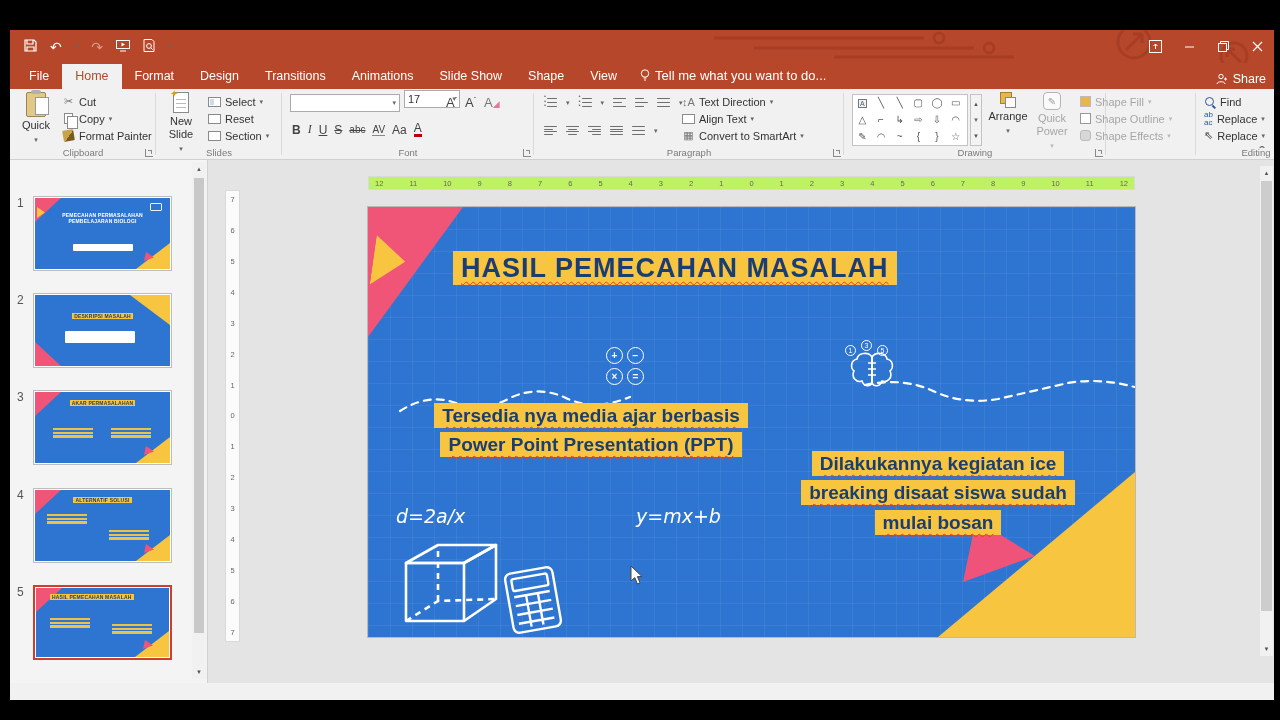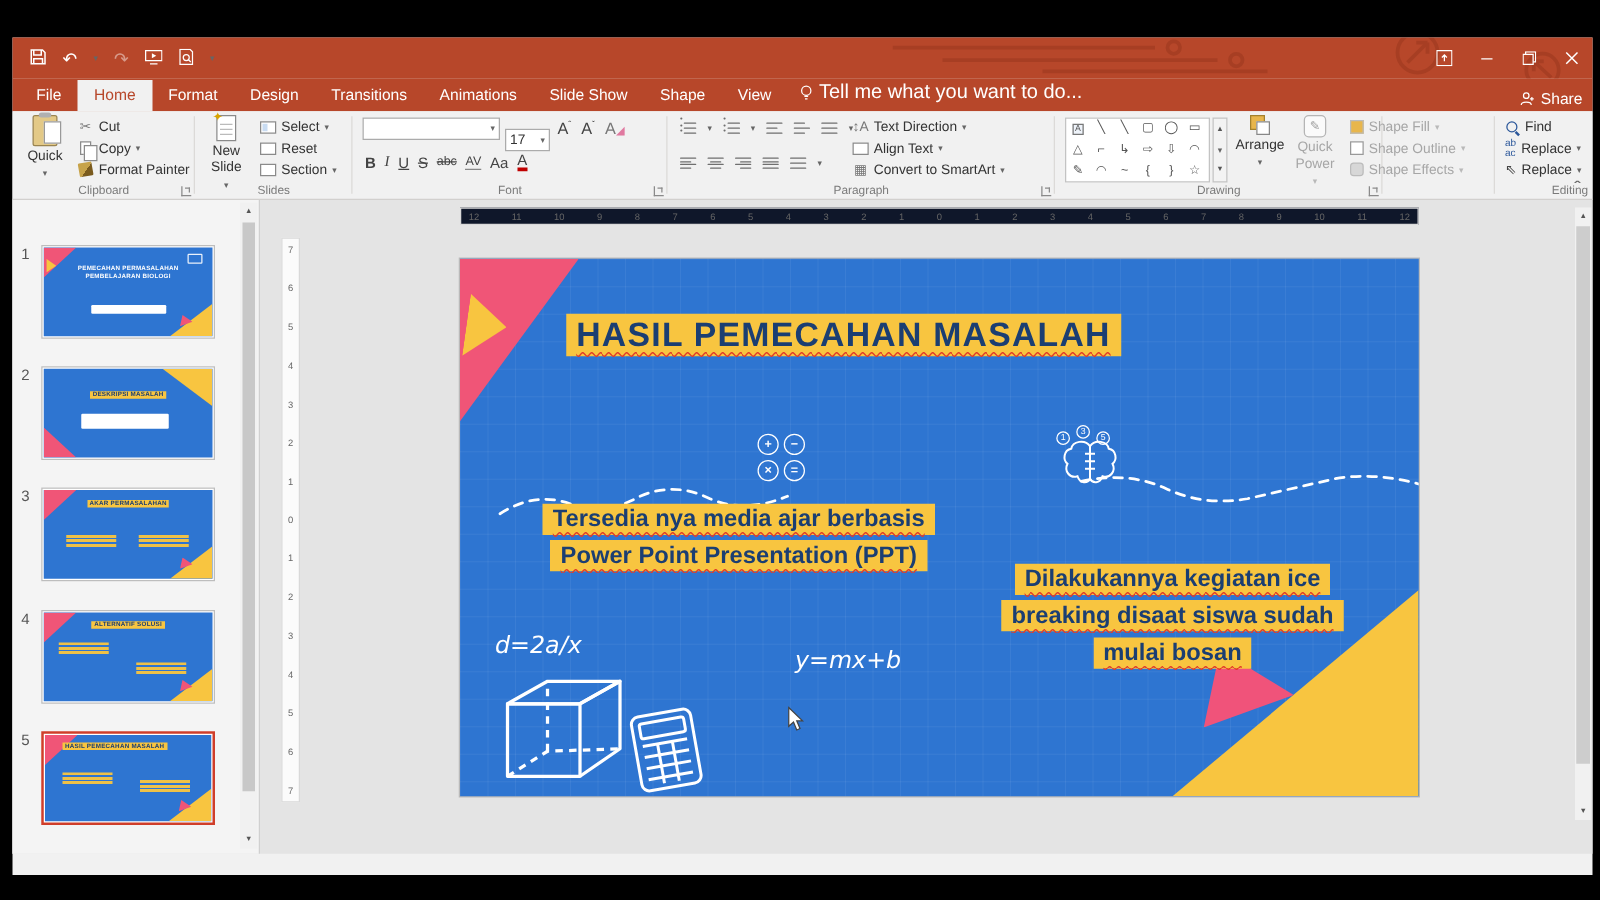--- a/index.html
+++ b/index.html
@@ -16,21 +16,21 @@
   .qat .dim { opacity:.45; }
   .qat .dd { font-size:7px; }
   .win-title { position:absolute; left:50%; top:0; transform:translateX(-50%); height:33px; display:flex; align-items:center; color:#fff; font-size:12.5px; white-space:nowrap; }
   .winctrls { position:absolute; right:0; top:0; height:33px; display:flex; }
   .winctrls .wc { width:34px; height:33px; display:flex; align-items:center; justify-content:center; color:#fff; }
 
   
   .tabrow { position:absolute; left:0; top:33px; width:1264px; height:26px; background:#b7472a; display:flex; align-items:flex-end; }
   .tab { color:#fff; font-size:12.5px; padding:5px 13px 6px; white-space:nowrap; }
   .tab.active { background:#f1f1f1; color:#b7472a; }
-  .tellme { color:#fff; font-size:16px; padding:5px 10px 6px; display:flex; align-items:center; gap:5px; white-space:nowrap; }
+  .tellme { color:#fff; font-size:13px; padding:5px 10px 6px; display:flex; align-items:center; gap:5px; white-space:nowrap; }
   .share { position:absolute; right:8px; bottom:3px; color:#fff; font-size:12.5px; display:flex; align-items:center; gap:5px; }
 
   
   .ribbon { position:absolute; left:0; top:59px; width:1264px; height:71px; background:#f1f1f1; border-bottom:1px solid #d2d0ce; display:flex; }
   .rgroup { position:relative; height:100%; flex:none; }
   .rgroup:after { content:""; position:absolute; right:0; top:4px; bottom:4px; width:1px; background:#dcdad8; }
   .glabel { position:absolute; bottom:1px; left:0; right:0; text-align:center; font-size:9.5px; color:#7a7a7a; }
   .launcher { position:absolute; right:3px; bottom:2px; width:8px; height:8px; border-left:1px solid #8a8a8a; border-bottom:1px solid #8a8a8a; }
   .launcher:after { content:""; position:absolute; left:2px; bottom:2px; width:3px; height:3px; border-right:1px solid #8a8a8a; border-top:1px solid #8a8a8a; }
   .bigbtn { position:absolute; top:3px; width:44px; text-align:center; font-size:11px; color:#333; }
@@ -112,21 +112,21 @@
   .m-title.w { color:#fff; }
   .m-title.y span { background:#f8c540; color:#1b3e72; padding:0 2px; }
   .m-white { position:absolute; background:#fff; border-radius:1px; }
   .m-blob { position:absolute; width:40px; height:10px; background:repeating-linear-gradient(#f8c540 0 2.4px, #2e75d1 2.4px 3.6px); opacity:.95; }
   .tscroll { position:absolute; left:182px; top:2px; width:14px; height:517px; background:#f1f1f1; }
   .tscroll .bar { position:absolute; left:2px; top:16px; width:10px; height:455px; background:#c8c8c8; }
   .sb-up,.sb-dn { position:absolute; left:0; width:14px; height:14px; font-size:6px; color:#555; display:flex; align-items:center; justify-content:center; }
   .sb-dn { bottom:0; }
 
   
-  .h-ruler { position:absolute; left:358px; top:6px; width:767px; height:14px; background:#0f172a; border:1px solid #d9d9d9; display:flex; justify-content:space-between; align-items:center; padding:0 6px; font-size:7.5px; color:#666; }
+  .h-ruler { position:absolute; left:358px; top:16px; width:767px; height:14px; background:#bef264; border:1px solid #d9d9d9; display:flex; justify-content:space-between; align-items:center; padding:0 6px; font-size:7.5px; color:#666; }
   .v-ruler { position:absolute; left:215px; top:30px; width:15px; height:452px; background:#fbfbfb; border:1px solid #d9d9d9; display:flex; flex-direction:column; justify-content:space-between; align-items:center; padding:4px 0; font-size:7.5px; color:#666; }
   .r-scroll { position:absolute; left:1250px; top:6px; width:13px; height:490px; background:#f1f1f1; }
   .r-scroll .bar { position:absolute; left:1px; top:15px; width:11px; height:430px; background:#cdcdcd; }
 
   
   .slide { position:absolute; left:358px; top:47px; width:767px; height:430px; background:#2e75d1; box-shadow:0 0 0 1px #b9b9b9;
     background-image:linear-gradient(rgba(255,255,255,.06) 1px, transparent 1px), linear-gradient(90deg, rgba(255,255,255,.06) 1px, transparent 1px);
     background-size:22px 22px; overflow:hidden; }
   .tri-tl { position:absolute; left:0; top:0; width:95px; height:130px; background:#f05577; clip-path:polygon(0 0,100% 0,0 100%); }
   .tri-yl { position:absolute; left:5px; top:30px; width:32px; height:50px; background:#f8c540; clip-path:polygon(0 0,100% 45%,0 100%); transform:rotate(8deg); }
@@ -301,21 +301,21 @@
           <span class="dd">▾</span>
         </div>
       <div class="glabel">Slides</div>
     </div>
 
     <div class="rgroup" style="width:252px">
       <div class="combo" style="position:absolute; left:8px; top:5px; width:110px">
           <span></span>
           <span class="dd">▾</span>
         </div>
-      <div class="combo" style="position:absolute; left:122px; top:14px; width:36px">
+      <div class="combo" style="position:absolute; left:122px; top:1px; width:56px">
           <span>17</span>
           <span class="dd">▾</span>
         </div>
       <div class="smallrow" style="left:164px; top:5px; gap:8px; font-size:13px; color:#444">
         <span>A<sup style="font-size:7px">ˆ</sup></span>
         <span>A<sup style="font-size:7px">ˇ</sup></span>
         <span style="color:#777">A<span style="color:#e079a0; font-size:9px">◢</span></span>
       </div>
       <div class="fstyles" style="position:absolute; left:10px; top:33px">
           <span>B</span>
@@ -654,21 +654,21 @@
         <span class="hl"><span class="wavy">breaking disaat siswa sudah</span></span><br>
         <span class="hl"><span class="wavy">mulai bosan</span></span>
       </div>
 
       <div class="s-text s-text1">
         <span class="hl"><span class="wavy">Tersedia nya media ajar berbasis</span></span><br>
         <span class="hl"><span class="wavy">Power Point Presentation (PPT)</span></span>
       </div>
 
       <div class="formula" style="left:28px; top:298px">d=2a/x</div>
-      <div class="formula" style="left:268px; top:310px">y=mx+b</div>
+      <div class="formula" style="left:268px; top:298px">y=mx+b</div>
 
       <svg style="position:absolute; left:30px; top:330px" width="104" height="92" viewBox="0 0 104 92">
         <g fill="none" stroke="#fff" stroke-width="2.6" stroke-linejoin="round">
           <path d="M8 26 L40 8 L98 8 L66 26 Z"></path>
           <path d="M8 26 L66 26 L66 84 L8 84 Z"></path>
           <path d="M66 26 L98 8 L98 62 L66 84"></path>
           <path d="M8 84 L40 64 L98 62" stroke-dasharray="6 5"></path>
           <path d="M40 64 L40 8" stroke-dasharray="6 5"></path>
         </g>
       </svg>

